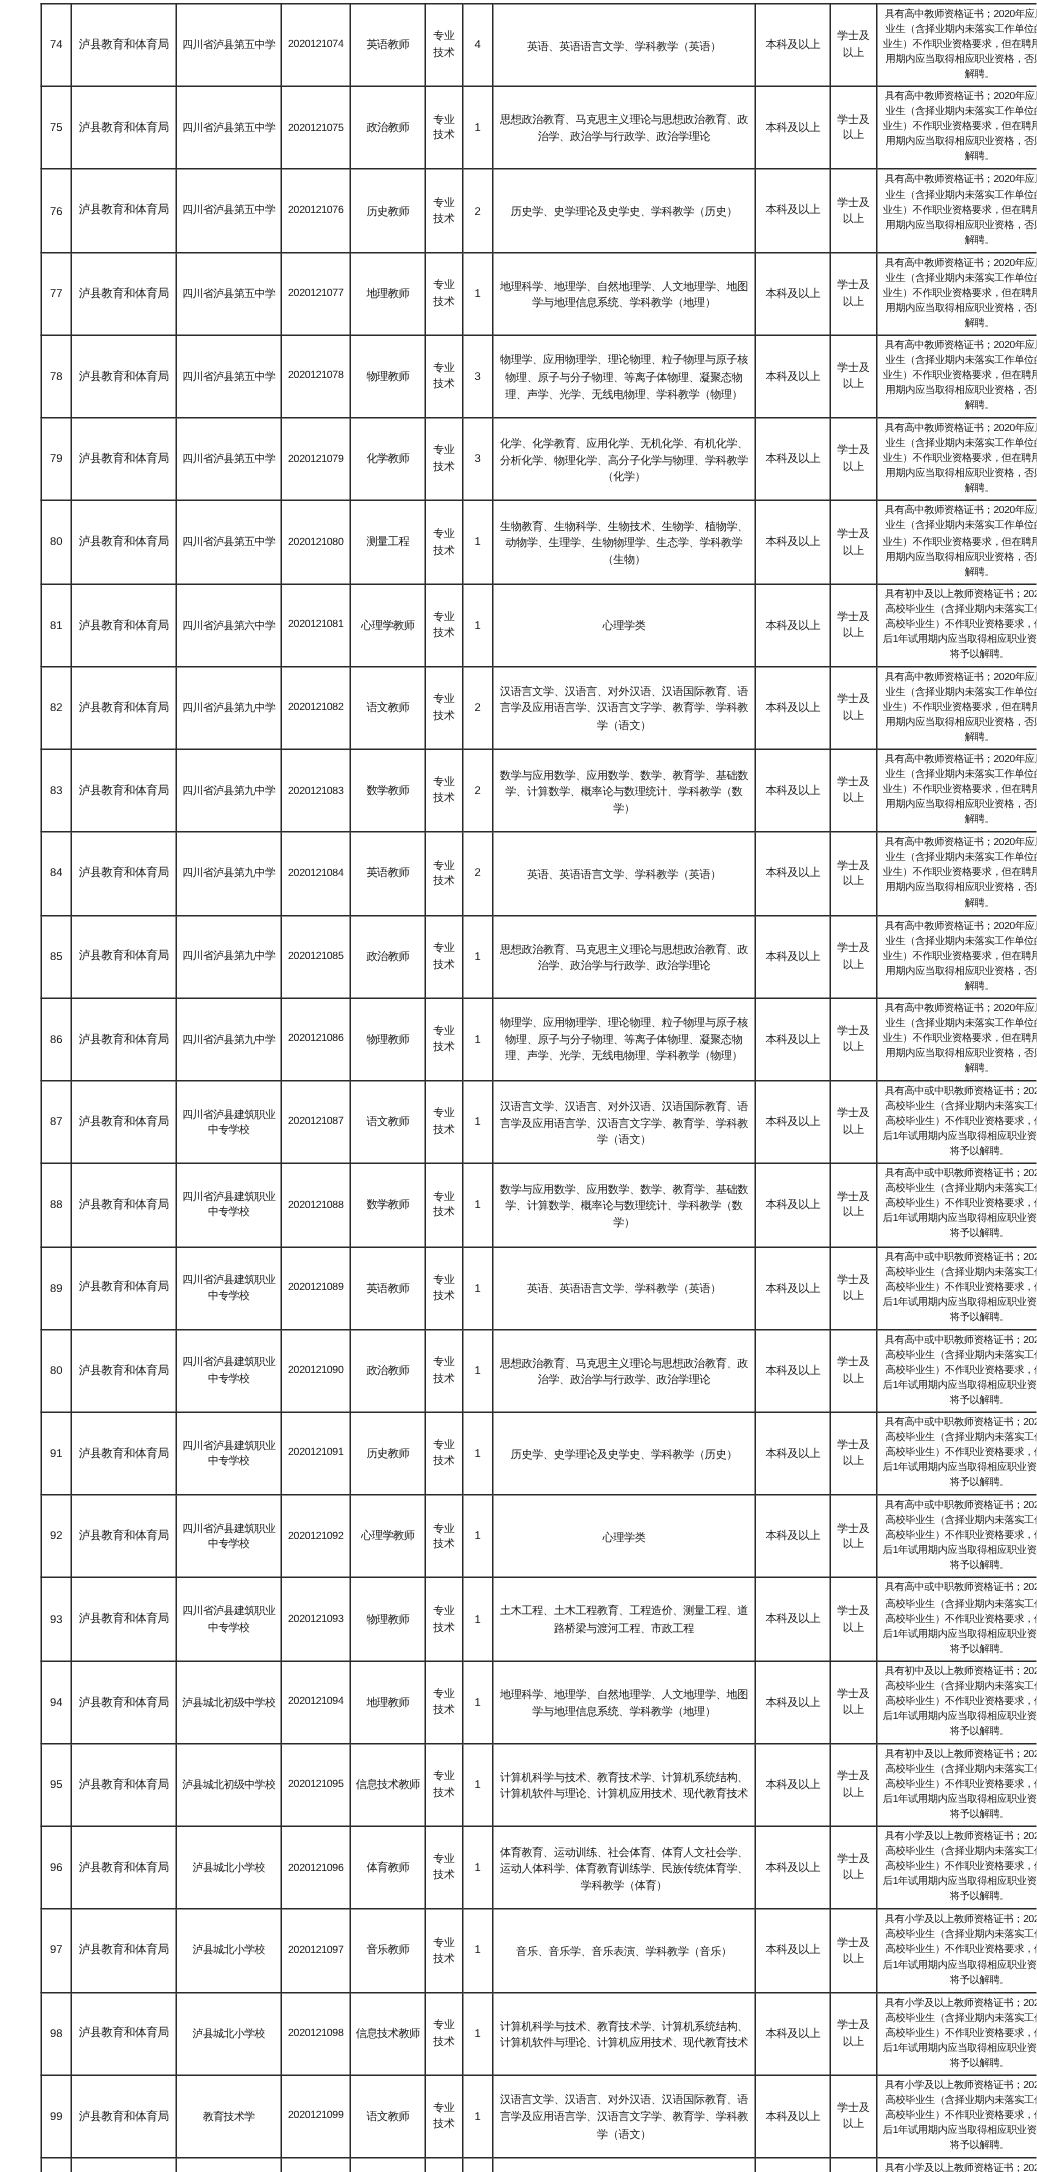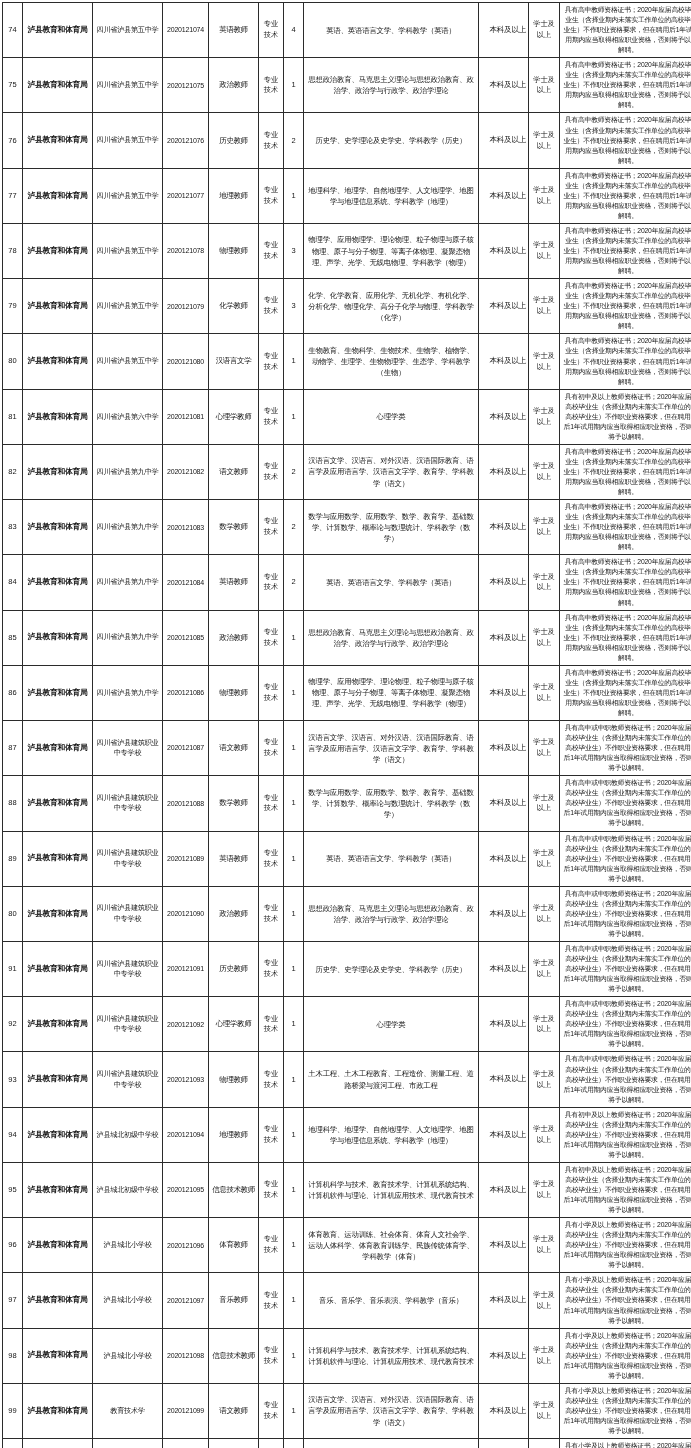--- a/index.html
+++ b/index.html
@@ -7,20 +7,21 @@
   body {
     width:691px; height:1448px;
     font-family:"Liberation Sans","DejaVu Sans",sans-serif;
     color:#111;
     overflow:hidden;
   }
   .page {
     width:691px; height:1448px;
     overflow:hidden;
     position:relative;
+    padding-left:25px;
   }
   table.recruit {
     border-collapse:collapse;
     table-layout:fixed;
     width:694px;
     margin-top:2px;
     margin-left:2px;
     background:#fff;
   }
   td {
@@ -34,28 +35,28 @@
     word-break:break-all;
     overflow:hidden;
   }
   
   col.c-num{width:20px} col.c-bureau{width:70px} col.c-school{width:70px}
   col.c-code{width:46px} col.c-pos{width:50px} col.c-type{width:25px}
   col.c-count{width:20px} col.c-major{width:175px} col.c-degree{width:50px}
   col.c-degree2{width:31px} col.c-note{width:137px}
 
   td.t-num   { font-size:7.5px; }
-  td.t-bureau{ font-size:7.8px; letter-spacing:-0.3px;font-weight:bold; }
+  td.t-bureau{ font-size:7.8px; letter-spacing:-0.3px; }
   td.t-school{ font-size:7.2px; letter-spacing:-0.3px; line-height:1.45; }
   td.t-code  { font-size:7px; letter-spacing:-0.2px; }
   td.t-pos   { font-size:7.5px; letter-spacing:-0.4px; }
   td.t-type  { font-size:7.2px; line-height:1.5;margin-left:35px; }
   td.t-count { font-size:7.5px; }
   td.t-major { font-size:7.4px; letter-spacing:-0.2px; line-height:1.5; padding:2px 3px;margin-top:16px; }
-  td.t-degree{ font-size:7.6px; letter-spacing:-0.3px;text-align:right; }
+  td.t-degree{ font-size:7.6px; letter-spacing:-0.3px; }
   td.t-degree2{ font-size:7.2px; line-height:1.5;margin-left:28px; }
   td.t-note  { font-size:6.8px; letter-spacing:-0.2px; line-height:1.48; padding:2px 3px; }
 
   tr { min-height:45px; }
   tr td { height:44px; }
 </style>
 </head>
 <body>
 
 <div class="page">
@@ -150,21 +151,21 @@
     <td class="t-major">化学、化学教育、应用化学、无机化学、有机化学、分析化学、物理化学、高分子化学与物理、学科教学（化学）</td>
     <td class="t-degree">本科及以上</td>
     <td class="t-degree2">学士及以上</td>
     <td class="t-note">具有高中教师资格证书；2020年应届高校毕业生（含择业期内未落实工作单位的高校毕业生）不作职业资格要求，但在聘用后1年试用期内应当取得相应职业资格，否则将予以解聘。</td>
   </tr>
         <tr>
     <td class="t-num">80</td>
     <td class="t-bureau">泸县教育和体育局</td>
     <td class="t-school">四川省泸县第五中学</td>
     <td class="t-code">2020121080</td>
-    <td class="t-pos">汉语言文学</td>
+    <td class="t-pos">测量工程</td>
     <td class="t-type">专业技术</td>
     <td class="t-count">1</td>
     <td class="t-major">生物教育、生物科学、生物技术、生物学、植物学、动物学、生理学、生物物理学、生态学、学科教学（生物）</td>
     <td class="t-degree">本科及以上</td>
     <td class="t-degree2">学士及以上</td>
     <td class="t-note">具有高中教师资格证书；2020年应届高校毕业生（含择业期内未落实工作单位的高校毕业生）不作职业资格要求，但在聘用后1年试用期内应当取得相应职业资格，否则将予以解聘。</td>
   </tr>
         <tr>
     <td class="t-num">81</td>
     <td class="t-bureau">泸县教育和体育局</td>

